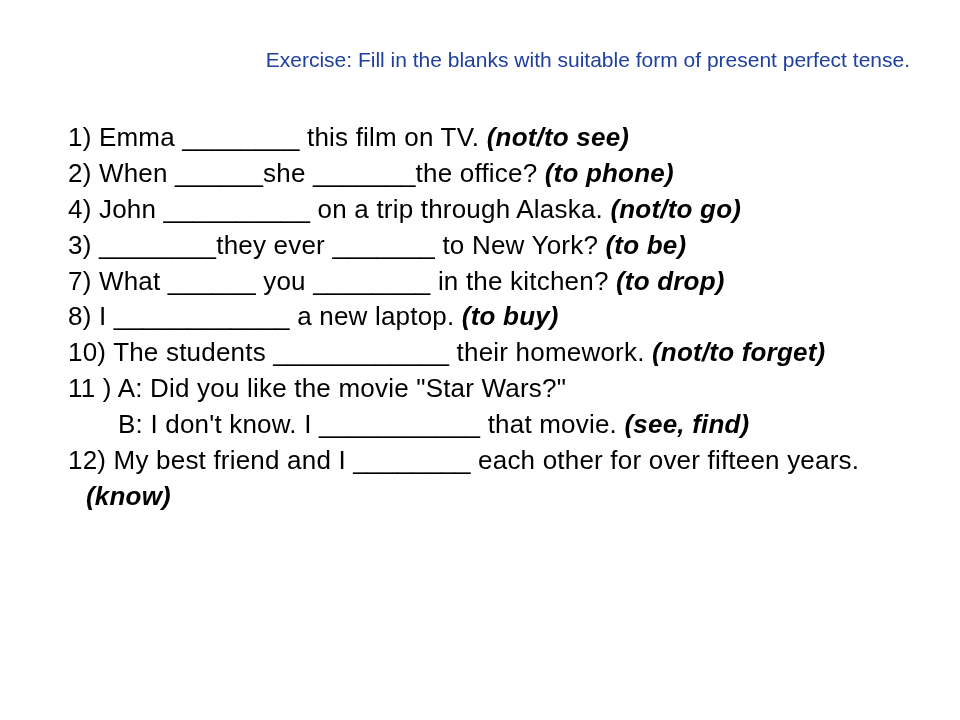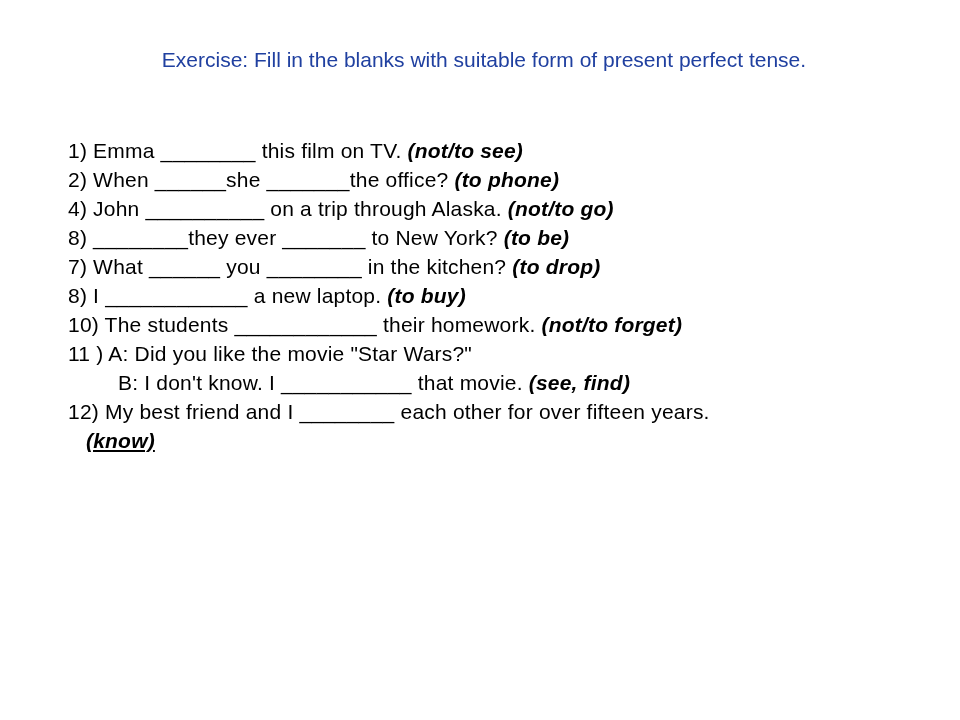--- a/index.html
+++ b/index.html
@@ -10,55 +10,54 @@
     body {
       width: 960px;
       height: 720px;
       background: #ffffff;
       font-family: Arial, Helvetica, sans-serif;
       padding: 48px 50px;
     }
     .title {
       color: #2040a0;
       font-size: 21px;
-      margin-bottom: 65px;
-      text-align: center;
+      margin-bottom: 48px;
+      text-align: right;
       padding-left: 8px;
     }
     .content {
       padding-left: 18px;
     }
     .line {
       color: #000000;
-      font-size: 21px;
+      font-size: 26px;
       line-height: 1.38;
       letter-spacing: 0.2px;
     }
     .hint {
       font-style: italic;
       font-weight: bold;
     }
     .indent {
       padding-left: 50px;
     }
     .wrap-indent {
       padding-left: 18px;
-      text-decoration: underline;
     }
   </style>
 </head>
 <body>
 
 <div class="title">Exercise: Fill in the blanks with suitable form of present perfect tense.</div>
 
 <div class="content">
   <div class="line"><span>1) Emma ________ this film on TV. </span><span class="hint">(not/to see)</span></div>
   <div class="line"><span>2) When ______she _______the office? </span><span class="hint">(to phone)</span></div>
   <div class="line"><span>4) John __________ on a trip through Alaska. </span><span class="hint">(not/to go)</span></div>
-  <div class="line"><span>8) ________they ever _______ to New York? </span><span class="hint">(to be)</span></div>
+  <div class="line"><span>3) ________they ever _______ to New York? </span><span class="hint">(to be)</span></div>
   <div class="line"><span>7) What ______ you ________ in the kitchen? </span><span class="hint">(to drop)</span></div>
   <div class="line"><span>8) I ____________ a new laptop. </span><span class="hint">(to buy)</span></div>
   <div class="line"><span>10) The students ____________ their homework. </span><span class="hint">(not/to forget)</span></div>
   <div class="line"><span>11 )  A: Did you like the movie "Star Wars?"</span></div>
   <div class="line indent"><span>B: I don't know. I ___________ that movie. </span><span class="hint">(see, find)</span></div>
   <div class="line"><span>12)   My best friend and I ________ each other for over fifteen years.</span></div>
   <div class="line wrap-indent"><span class="hint">(know)</span></div>
 </div>
 
 </body></html>

